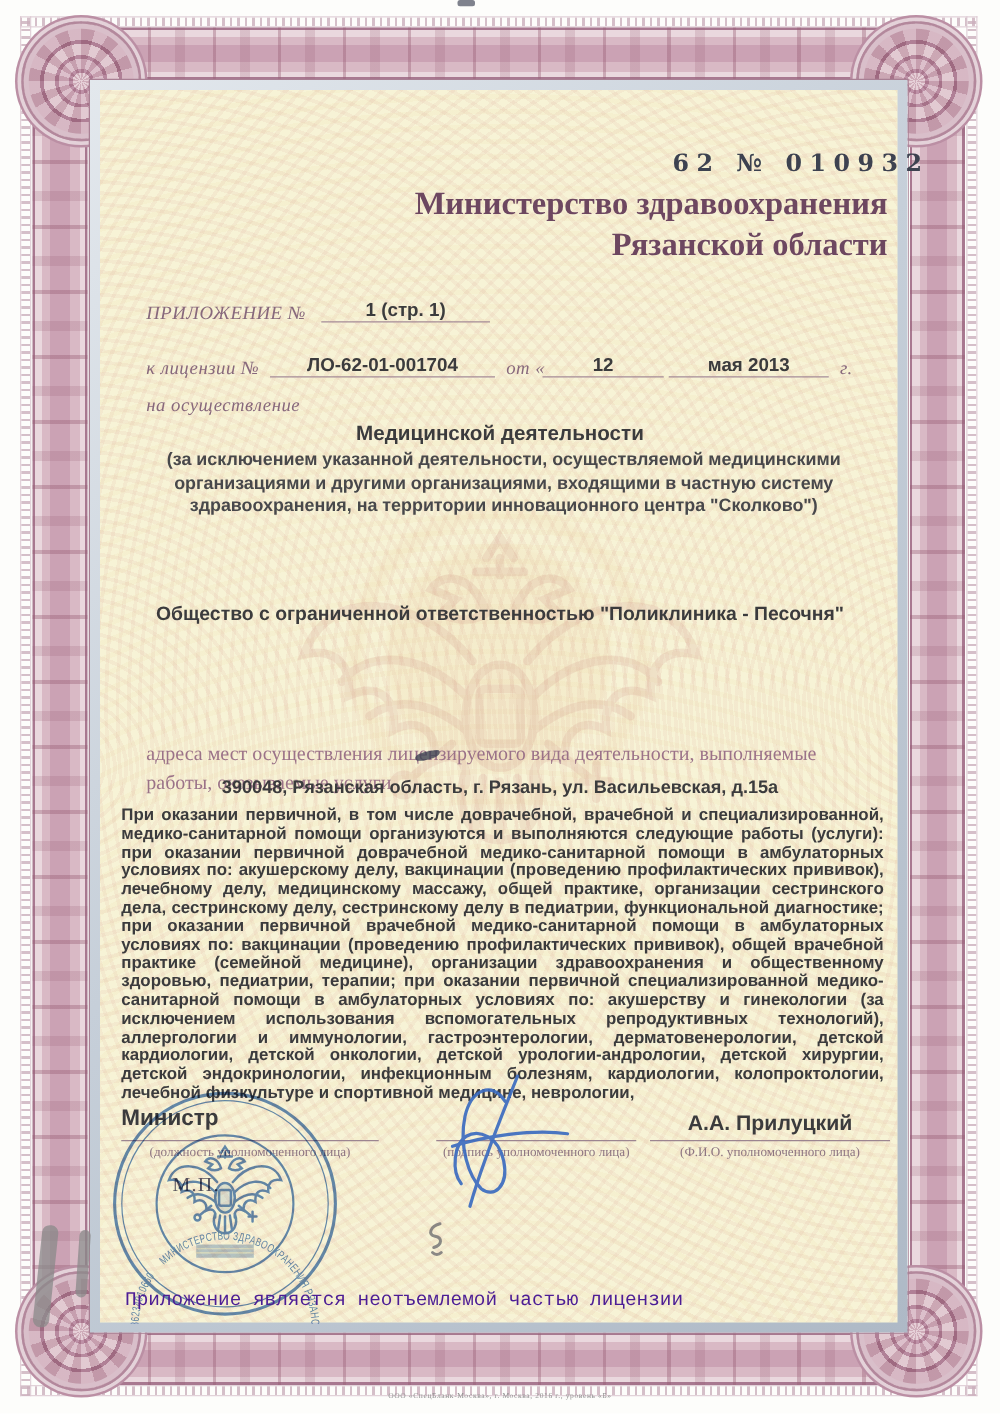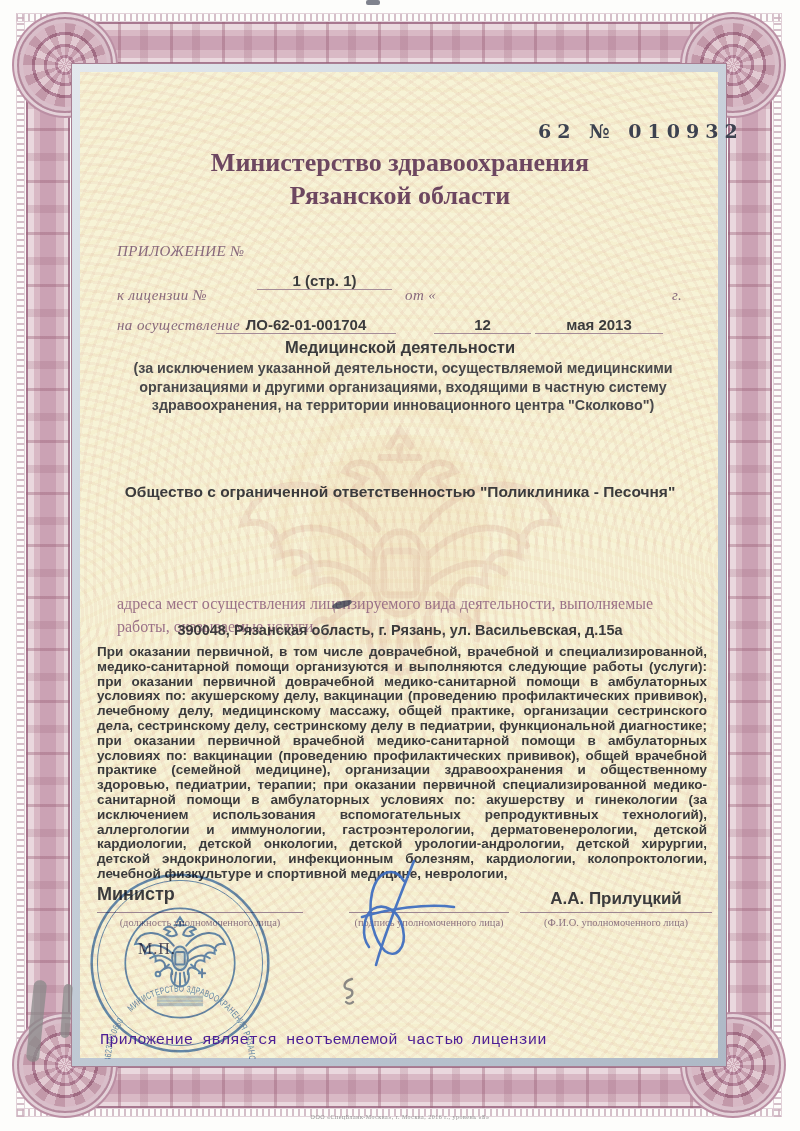--- a/index.html
+++ b/index.html
@@ -38,25 +38,25 @@
   .paper::before{content:"";position:absolute;inset:0;pointer-events:none;
     background:
       radial-gradient(circle at 50% 46%,rgba(231,200,150,.16) 0 14%,rgba(231,200,150,0) 15% 17%,rgba(231,200,150,.14) 18% 19%,rgba(0,0,0,0) 20%),
       repeating-radial-gradient(circle at -4% 55%,rgba(214,150,140,.10) 0 3px,rgba(0,0,0,0) 3px 9px),
       repeating-radial-gradient(circle at 104% 50%,rgba(214,150,140,.10) 0 3px,rgba(0,0,0,0) 3px 9px),
       repeating-radial-gradient(circle at 50% 120%,rgba(224,196,120,.07) 0 4px,rgba(0,0,0,0) 4px 12px);}
   
   .abs{position:absolute;}
   .serif-label{font-family:"Liberation Serif",serif;color:#87687c;font-size:15px;letter-spacing:.4px;font-style:italic;}
   .sans{font-family:"Liberation Sans",sans-serif;color:#3b3b3d;font-weight:bold;}
-  .fill{border-bottom:1.5px solid #a58c98;text-align:center;margin-top:32px;}
+  .fill{border-bottom:1.5px solid #a58c98;text-align:center;}
   .caption{font-family:"Liberation Serif",serif;color:#8d7582;font-size:10.5px;text-align:center;}
   .sigline{border-top:1.5px solid #9c8591;}
   .serial{font-family:"DejaVu Serif",serif;font-weight:bold;font-size:19px;letter-spacing:6px;color:#3d4250;}
-  .title{left:90px;right:90px;top:146px;text-align:center;font-family:"Liberation Serif",serif;
+  .title{left:90px;right:90px;top:146px;text-align:right;font-family:"Liberation Serif",serif;
          font-weight:bold;font-size:26px;line-height:33px;color:#6d4760;}
   .watermark{color:#cf9488;opacity:.18;}
   .stamp{color:#3f72ba;opacity:.8;mix-blend-mode:multiply;}
   .scan-streak{position:absolute;background:#8a8a8a;opacity:.75;border-radius:6px;}
   .ink{position:absolute;background:#3c4152;opacity:.8;}
 </style>
 </head>
 <body>
 
 <div class="sheet">

